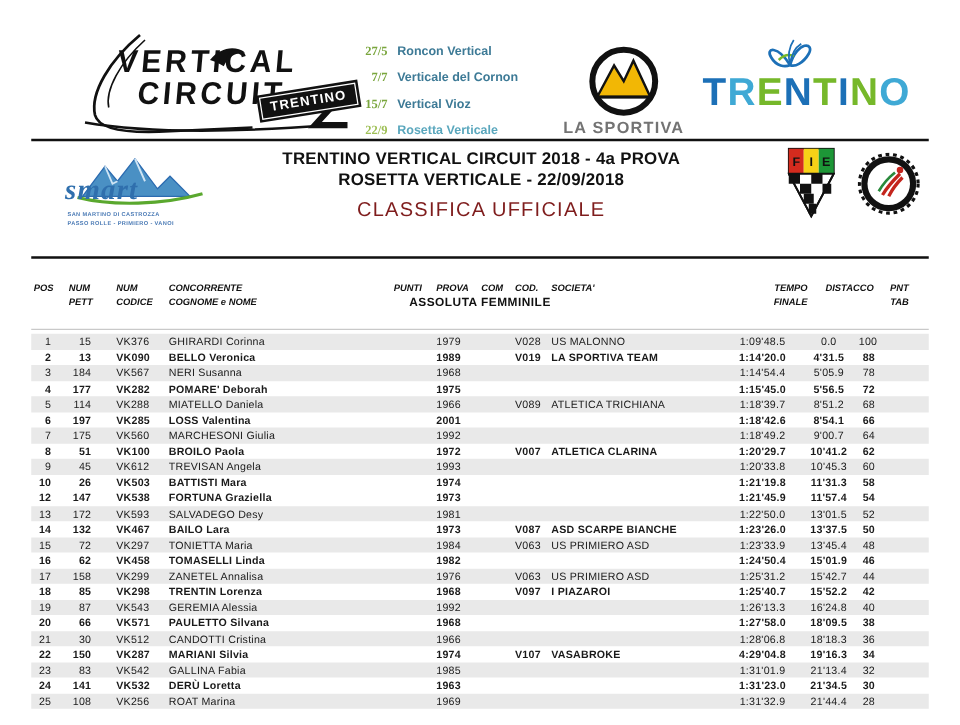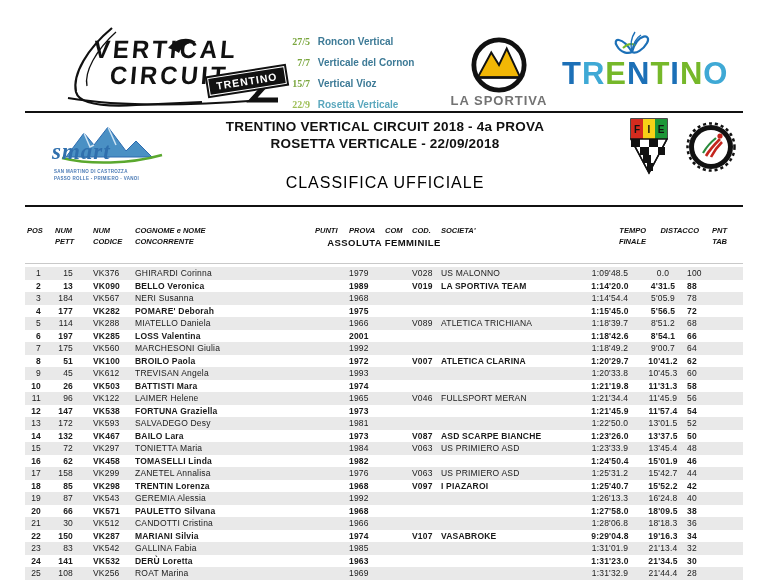--- a/index.html
+++ b/index.html
@@ -40,21 +40,21 @@
   
   .titleblock{position:absolute;left:0;top:113px;width:768px;height:92px;}
   .smart{position:absolute;left:50px;top:12px;width:130px;height:84px;font-weight:bold;}
   .smart-word{position:absolute;left:2px;top:14px;font-family:"Liberation Serif",serif;
               font-style:italic;font-size:23px;color:#2f6fad;letter-spacing:1px;}
   .smart-sub{position:absolute;left:4px;width:126px;font-size:4.5px;color:#4a7ab5;
              letter-spacing:.3px;white-space:nowrap;}
   .ss1{top:44px;} .ss2{top:51px;}
   .titles{position:absolute;left:150px;top:5px;width:470px;text-align:center;}
   .t1{font-weight:bold;font-size:13.5px;line-height:17px;letter-spacing:.2px;color:#111;}
-  .t2{margin-top:22px;font-size:16px;letter-spacing:1px;color:#000000;}
+  .t2{margin-top:8px;font-size:16px;letter-spacing:1px;color:#7f1d1d;}
   .fie{position:absolute;left:630px;top:5px;}
   .club{position:absolute;left:686px;top:9px;}
 
   
   .grid{display:grid;grid-template-columns:16px 32px 62px 180px 26px 40px 24px 36px 140px 58px 48px 56px;}
   .thead{position:absolute;left:25px;top:225px;width:718px;font-size:7.5px;font-style:italic;
          font-weight:bold;line-height:11px;color:#111;}
   .thead span{display:block;white-space:nowrap;}
   .th-pos{padding-left:2px;}
   .th-pett{padding-left:14px;}
@@ -74,21 +74,21 @@
   .row{height:12.5px;line-height:12.5px;font-size:8.5px;letter-spacing:.2px;white-space:nowrap;}
   .row.alt{background:#e9e9e9;}
   .row.b{font-weight:bold;}
   .c{overflow:hidden;}
   .c-pos,.c-pett{text-align:right;}
   .c-code{padding-left:20px;}
   .c-anno{padding-left:8px;}
   .c-cod{padding-left:7px;}
   .c-punti{text-align:right;}
   .c-tempo,.c-dist{text-align:center;}
-  .c-pnt{text-align:left;padding-right:22px;}
+  .c-pnt{text-align:right;padding-right:43px;}
 </style>
 </head>
 <body>
 
 <div class="page">
 
   <div class="vc-logo">
     <svg class="vc-swoosh" width="232" height="88" viewBox="0 0 232 88">
       <path d="M62 6 C 38 26, 22 52, 26 70 C 29 82, 52 85, 86 83 L 152 80" stroke="#111" stroke-width="2.2" fill="none"></path>
       <path d="M66 10 C 46 28, 34 50, 37 64" stroke="#111" stroke-width="1.3" fill="none"></path>
@@ -195,22 +195,22 @@
       </div>
     <div class="th-pett">
         <span>NUM</span>
         <span>PETT</span>
       </div>
     <div class="th-code">
         <span>NUM</span>
         <span>CODICE</span>
       </div>
     <div class="th-name">
+        <span>CONCORRENTE</span>
         <span>COGNOME e NOME</span>
-        <span>CONCORRENTE</span>
       </div>
     <div class="th-punti">
         <span></span>
         <span>PUNTI</span>
       </div>
     <div class="th-anno">
         <span></span>
         <span>PROVA</span>
       </div>
     <div class="th-com">
@@ -375,34 +375,20 @@
         <div class="c c-name">BATTISTI Mara</div>
         <div class="c c-punti"></div>
         <div class="c c-anno">1974</div>
         <div class="c c-com"></div>
         <div class="c c-cod"></div>
         <div class="c c-societa"></div>
         <div class="c c-tempo">1:21'19.8</div>
         <div class="c c-dist">11'31.3</div>
         <div class="c c-pnt">58</div>
       </div>
-      <div class="row grid alt">
-        <div class="c c-pos">11</div>
-        <div class="c c-pett">96</div>
-        <div class="c c-code">VK122</div>
-        <div class="c c-name">LAIMER Helene</div>
-        <div class="c c-punti"></div>
-        <div class="c c-anno">1965</div>
-        <div class="c c-com"></div>
-        <div class="c c-cod">V046</div>
-        <div class="c c-societa">FULLSPORT MERAN</div>
-        <div class="c c-tempo">1:21'34.4</div>
-        <div class="c c-dist">11'45.9</div>
-        <div class="c c-pnt">56</div>
-      </div>
       <div class="row grid b">
         <div class="c c-pos">12</div>
         <div class="c c-pett">147</div>
         <div class="c c-code">VK538</div>
         <div class="c c-name">FORTUNA Graziella</div>
         <div class="c c-punti"></div>
         <div class="c c-anno">1973</div>
         <div class="c c-com"></div>
         <div class="c c-cod"></div>
         <div class="c c-societa"></div>
@@ -539,21 +525,21 @@
       <div class="row grid b">
         <div class="c c-pos">22</div>
         <div class="c c-pett">150</div>
         <div class="c c-code">VK287</div>
         <div class="c c-name">MARIANI Silvia</div>
         <div class="c c-punti"></div>
         <div class="c c-anno">1974</div>
         <div class="c c-com"></div>
         <div class="c c-cod">V107</div>
         <div class="c c-societa">VASABROKE</div>
-        <div class="c c-tempo">9:29'04.8</div>
+        <div class="c c-tempo">4:29'04.8</div>
         <div class="c c-dist">19'16.3</div>
         <div class="c c-pnt">34</div>
       </div>
       <div class="row grid alt">
         <div class="c c-pos">23</div>
         <div class="c c-pett">83</div>
         <div class="c c-code">VK542</div>
         <div class="c c-name">GALLINA Fabia</div>
         <div class="c c-punti"></div>
         <div class="c c-anno">1985</div>

